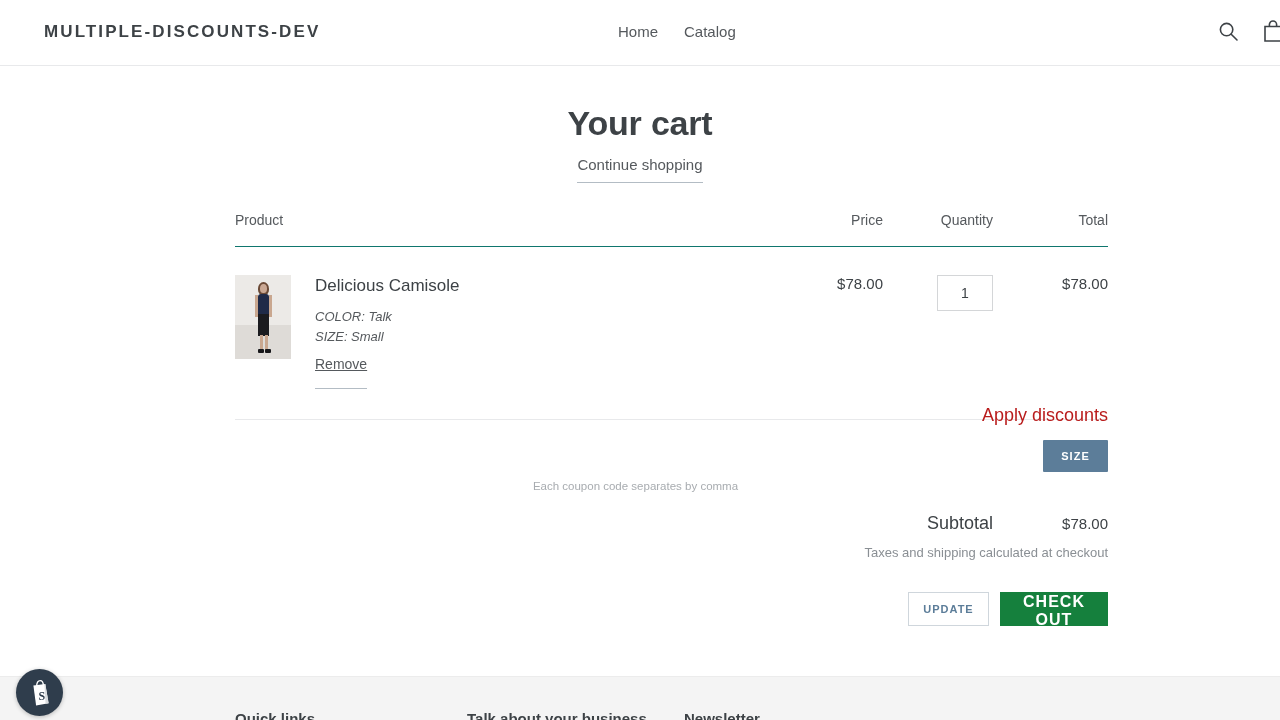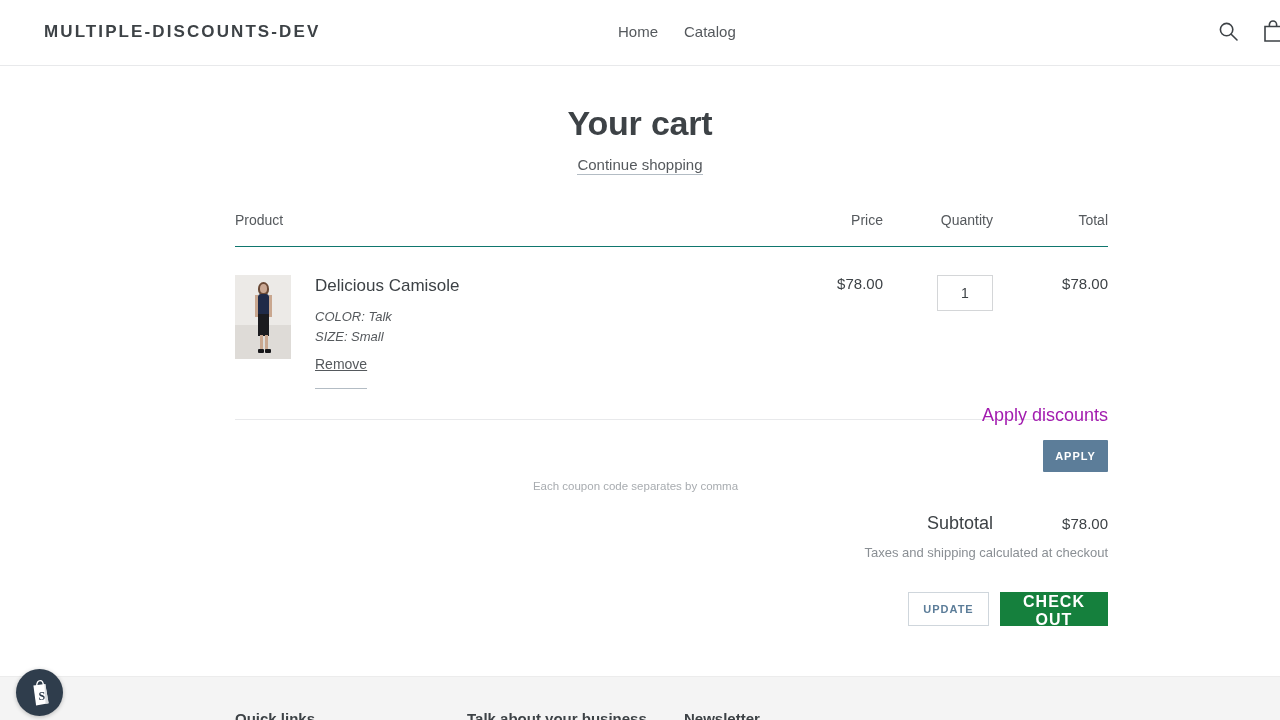--- a/index.html
+++ b/index.html
@@ -50,21 +50,21 @@
     font-size: 34px; font-weight: bold;
     color: #3d4246; letter-spacing: -0.2px;
   }
   .continue-shopping {
     position: absolute; top: 156px; left: 0; width: 1280px;
     text-align: center; font-size: 15px;
   }
   .continue-shopping span {
     color: #55595d;
     border-bottom: 1px solid #b3bcc4;
-    padding-bottom: 1px;
+    padding-bottom: 9px;
   }
 
   
   .cart-wrap {
     position: absolute; left: 235px; top: 212px; width: 873px;
   }
   .cart-head {
     display: flex; align-items: flex-start;
     padding-bottom: 18px;
     border-bottom: 1px solid #0f766e;
@@ -131,21 +131,21 @@
     padding: 0;
   }
   .total-cell { width: 115px; text-align: right; font-size: 15px; color: #3d4246; }
 
   
   .cart-footer {
     position: absolute; left: 235px; top: 405px; width: 873px;
     text-align: right;
   }
   .apply-discounts-label {
-    font-size: 18px; color: #a21caf; margin-bottom: 14px;
+    font-size: 18px; color: #b91c1c; margin-bottom: 14px;
   }
   .discount-row {
     display: flex; justify-content: flex-end; align-items: stretch; gap: 9px;
   }
   .discount-input {
     width: 256px; height: 32px;
     border: 2px solid #5b8dd9;
     border-radius: 2px;
     background: #fff;
     font-size: 14px; color: #2d3134;
@@ -292,21 +292,21 @@
         <input class="qty-input" type="text" value="1" style="">
       </div>
       <div class="total-cell">$78.00</div>
     </div>
   </div>
 
   <div class="cart-footer">
     <div class="apply-discounts-label">Apply discounts</div>
 
     <div class="discount-row">
-      <button class="apply-button">APPLY</button>
+      <button class="apply-button">SIZE</button>
     </div>
     <div class="coupon-hint">Each coupon code separates by comma</div>
 
     <div class="subtotal-row">
       <div class="subtotal-label">Subtotal</div>
       <div class="subtotal-value">$78.00</div>
     </div>
     <div class="tax-note">Taxes and shipping calculated at checkout</div>
 
     <div class="action-row">

